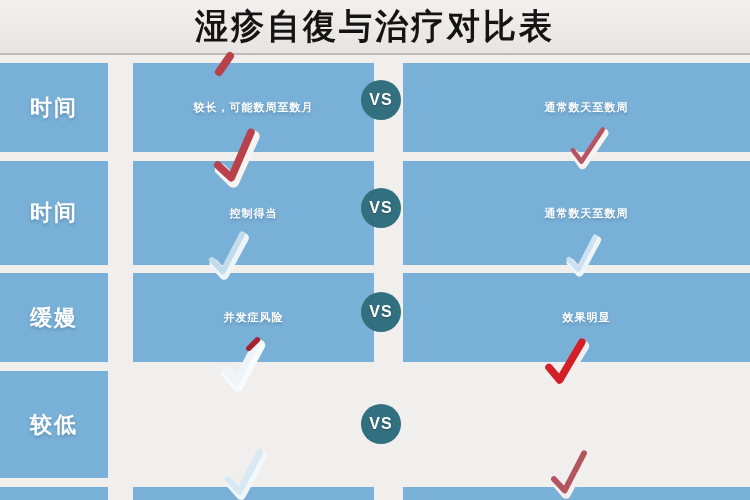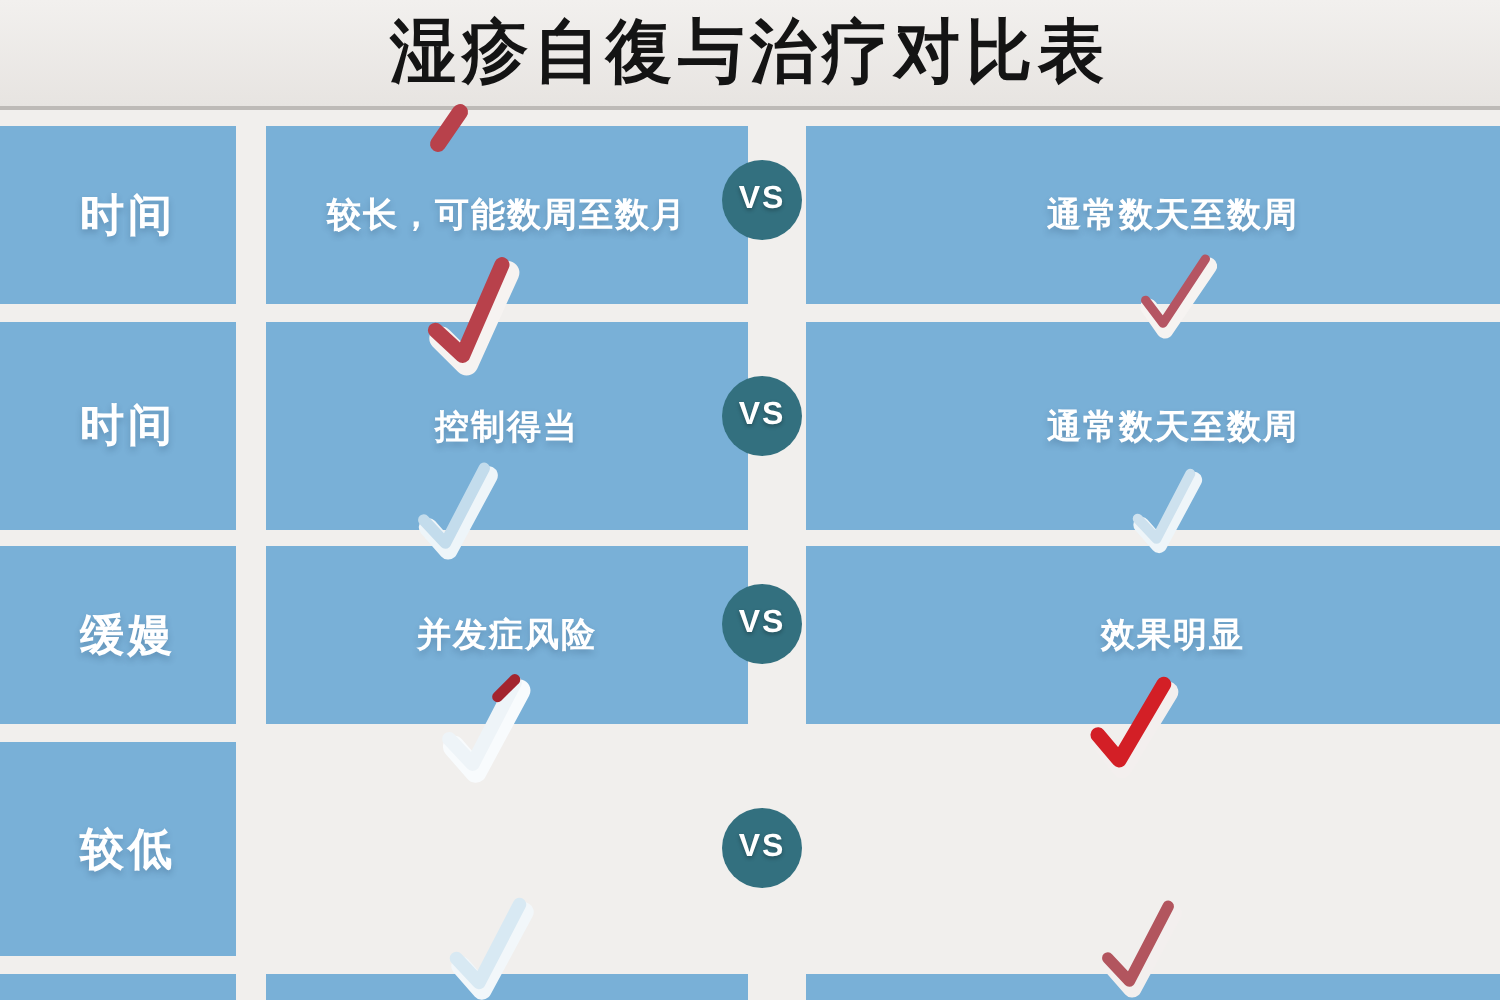--- a/index.html
+++ b/index.html
@@ -20,23 +20,23 @@
     transform:scaleY(1.05);
   }
   
   .cell{
     position:absolute;background:var(--cell-blue,#79b0d7);
     display:flex;align-items:center;justify-content:center;
     color:#fff;font-weight:bold;text-align:center;
     text-shadow:0 2px 3px rgba(30,60,90,.25);
   }
   .cell.label{font-size:22px;letter-spacing:2px;}
-  .cell.body{font-size:17px;letter-spacing:1px;padding-bottom:0;box-sizing:border-box;}
+  .cell.body{font-size:11px;letter-spacing:1px;padding-bottom:0;box-sizing:border-box;}
   
-  .c1{left:0;width:108px;padding-left:10px;}
+  .c1{left:0;width:108px;}
   .c2{left:133px;width:241px;}
   .c3{left:403px;width:367px;}
   
   .r1{top:63px;height:89px;}
   .r2{top:161px;height:104px;}
   .r3{top:273px;height:89px;}
   .r4{top:371px;height:107px;}
   .r5{top:487px;height:13px;}
   
   .vs{

